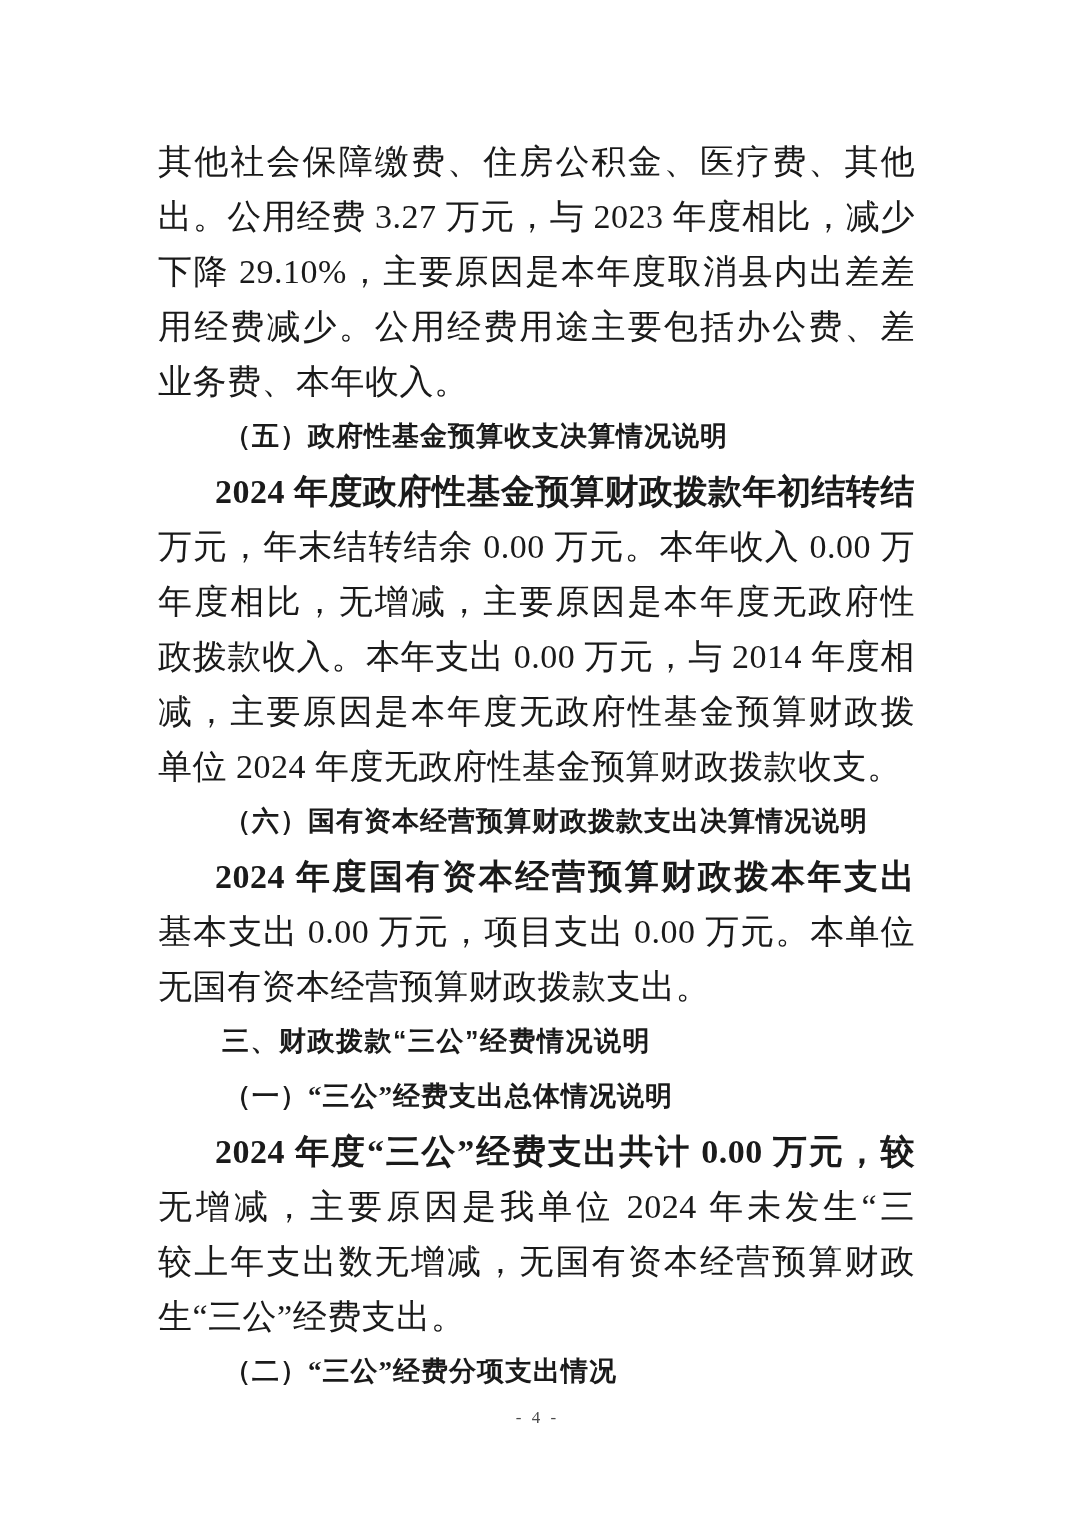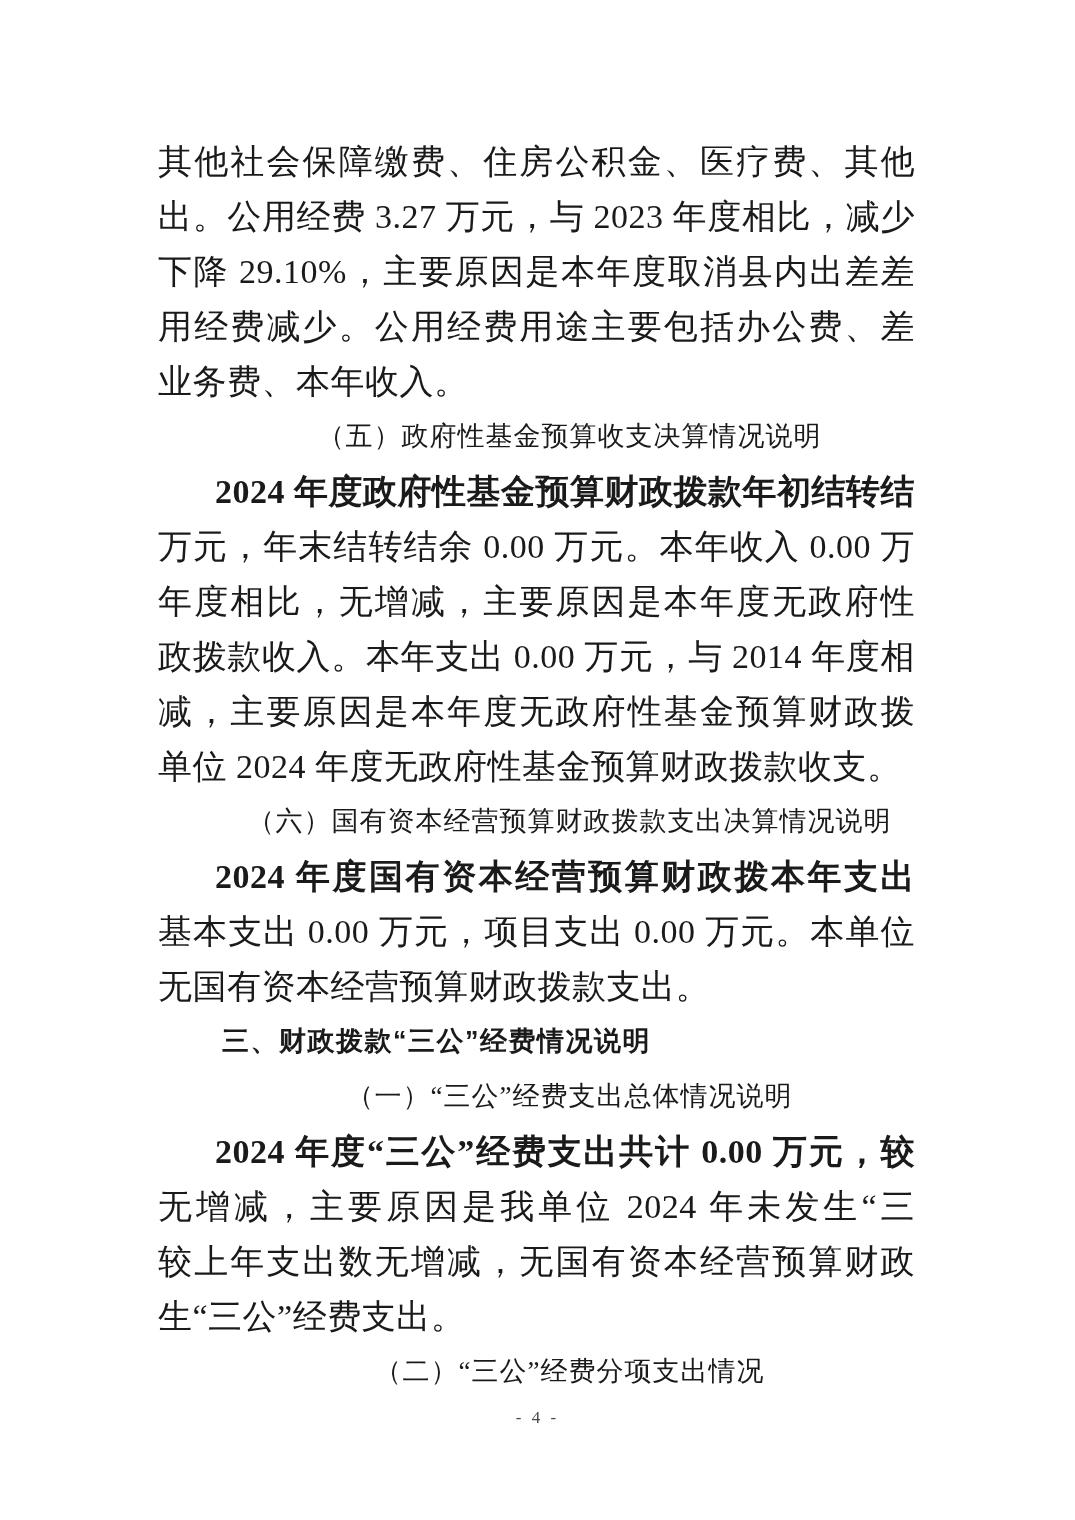--- a/index.html
+++ b/index.html
@@ -34,25 +34,24 @@
     text-align: justify;
     text-align-last: justify;
   }
   
   .ind {
     padding-left: 57px;
     font-weight: bold;
   }
   
   .hk {
-    font-weight: 400;
+    font-weight: 700;
     font-size: 27px;
     padding-left: 66px;
     letter-spacing: 1px;
-    text-align: center;
   }
   
   .hh {
     font-weight: 700;
     font-family: "Liberation Sans", "DejaVu Sans", sans-serif;
     font-size: 27px;
     padding-left: 64px;
     letter-spacing: 1.5px;
   }
   .footer {

